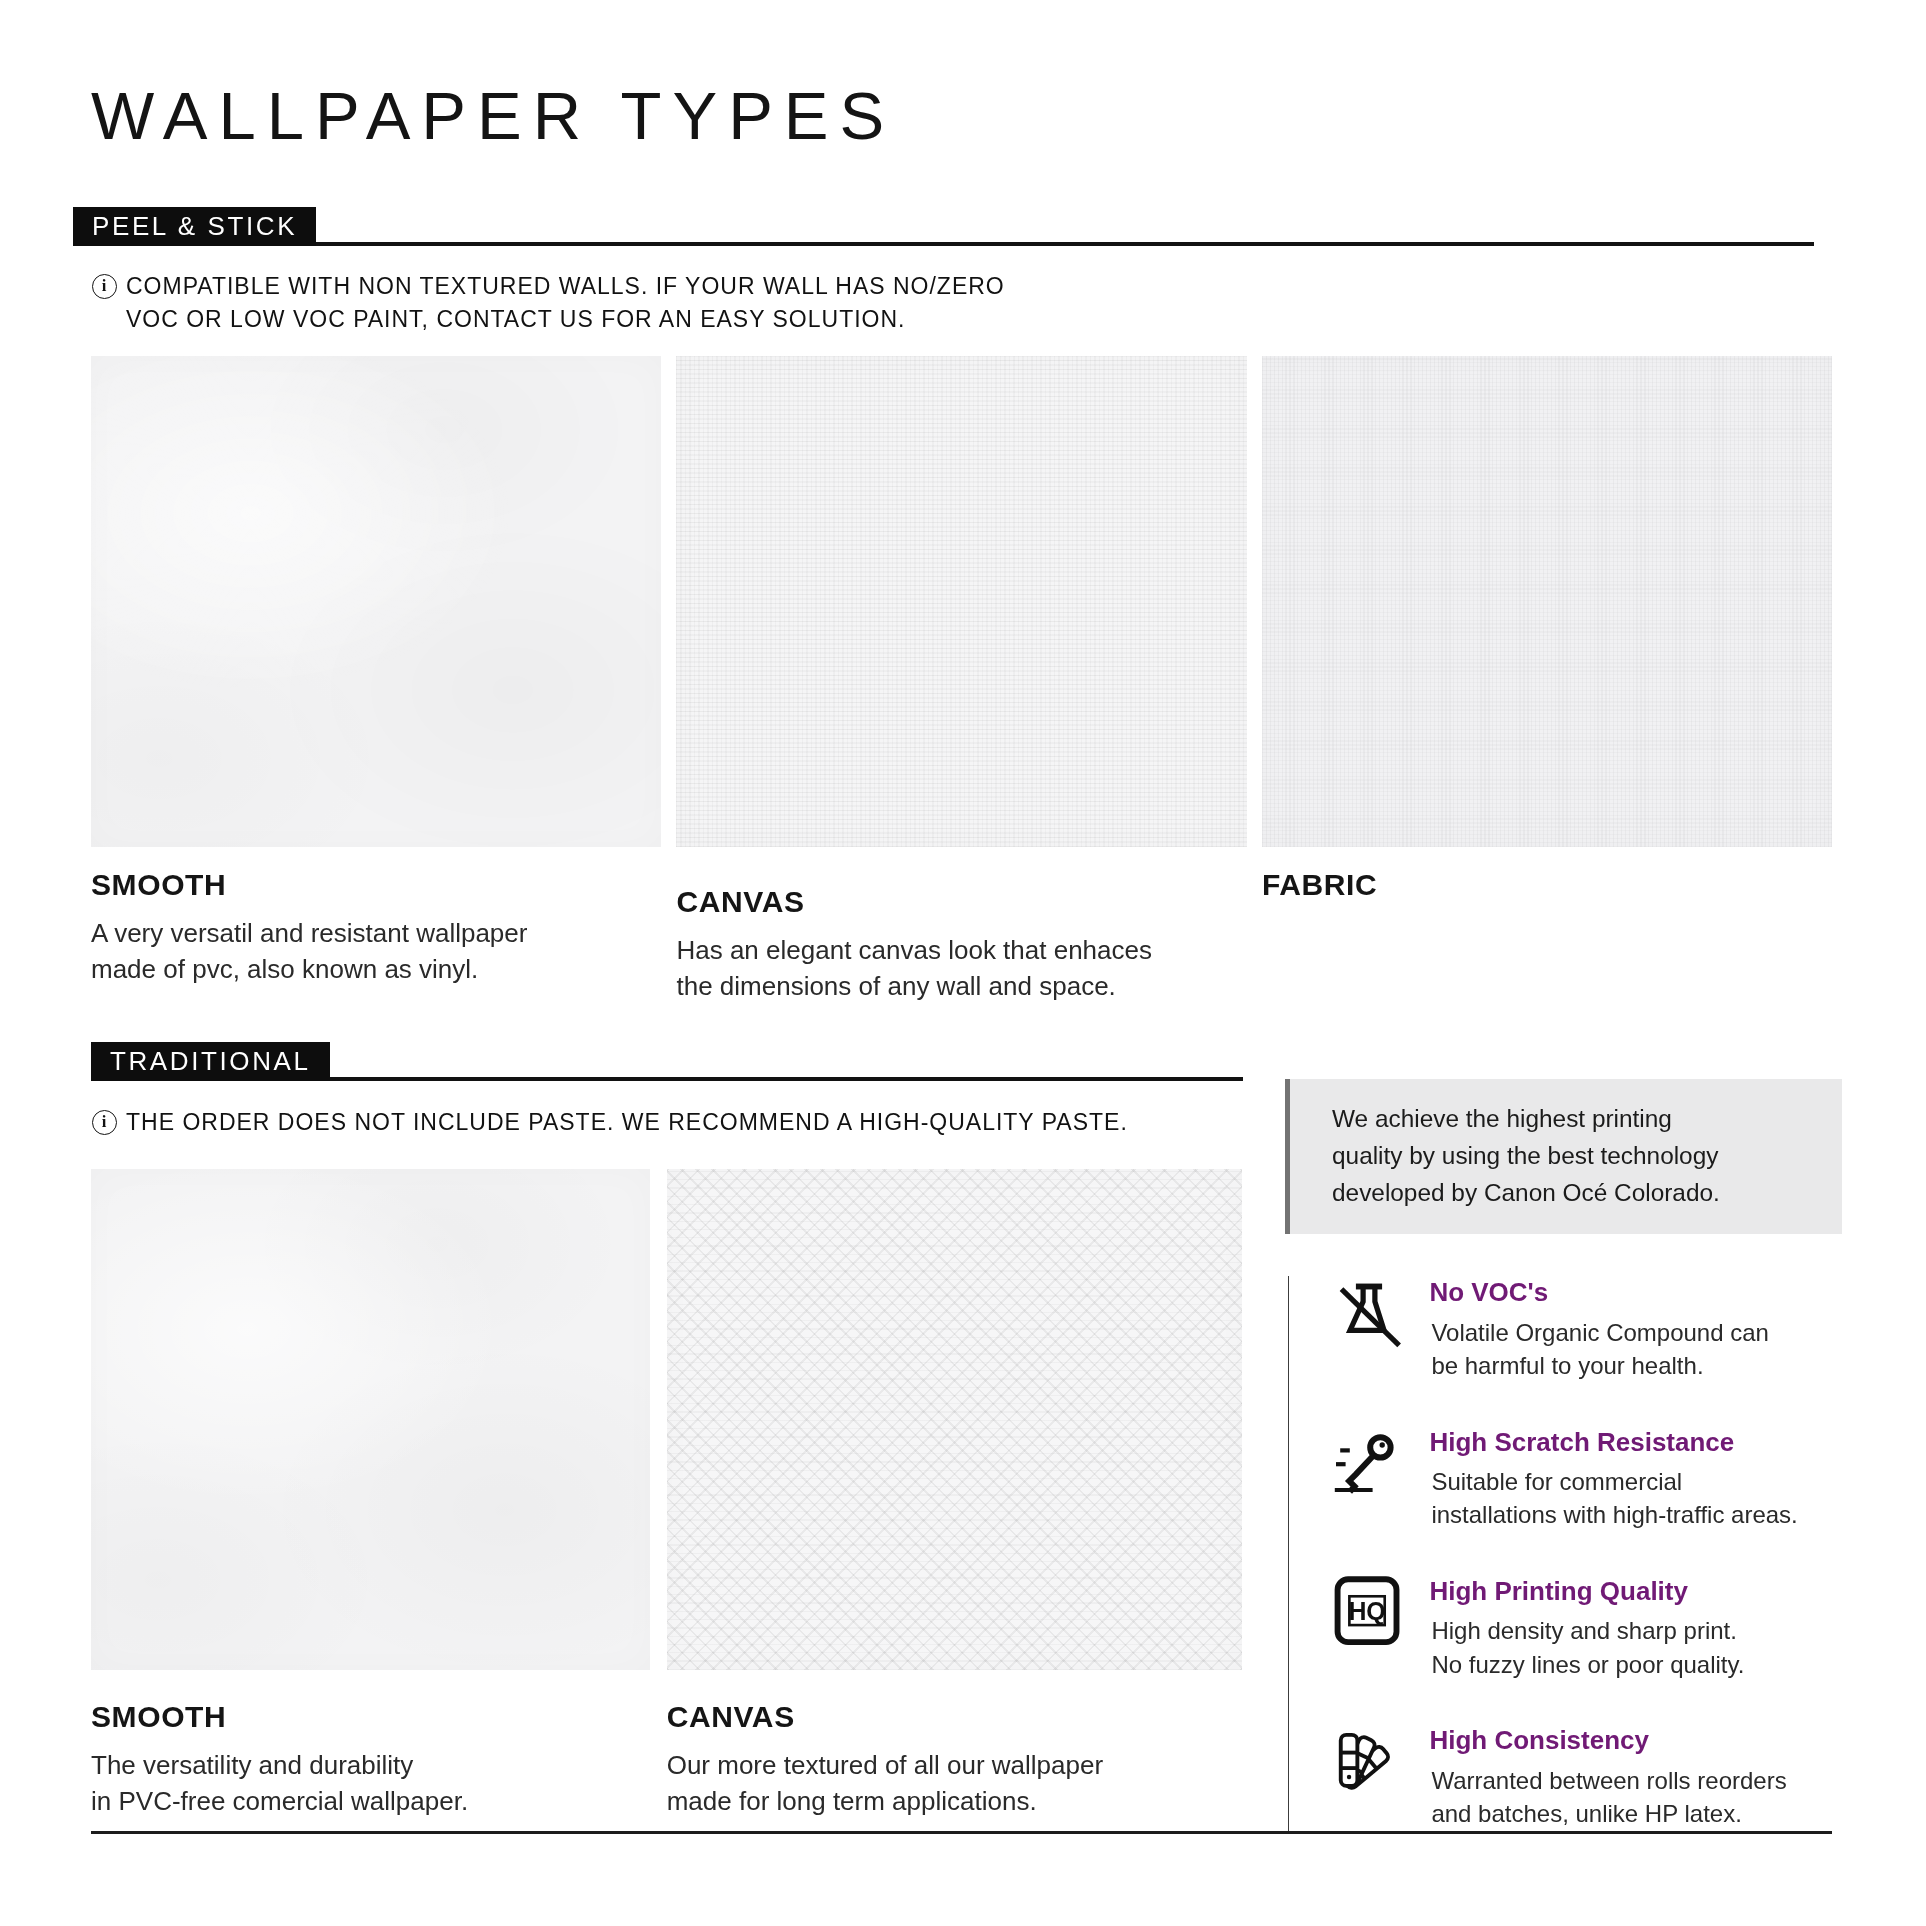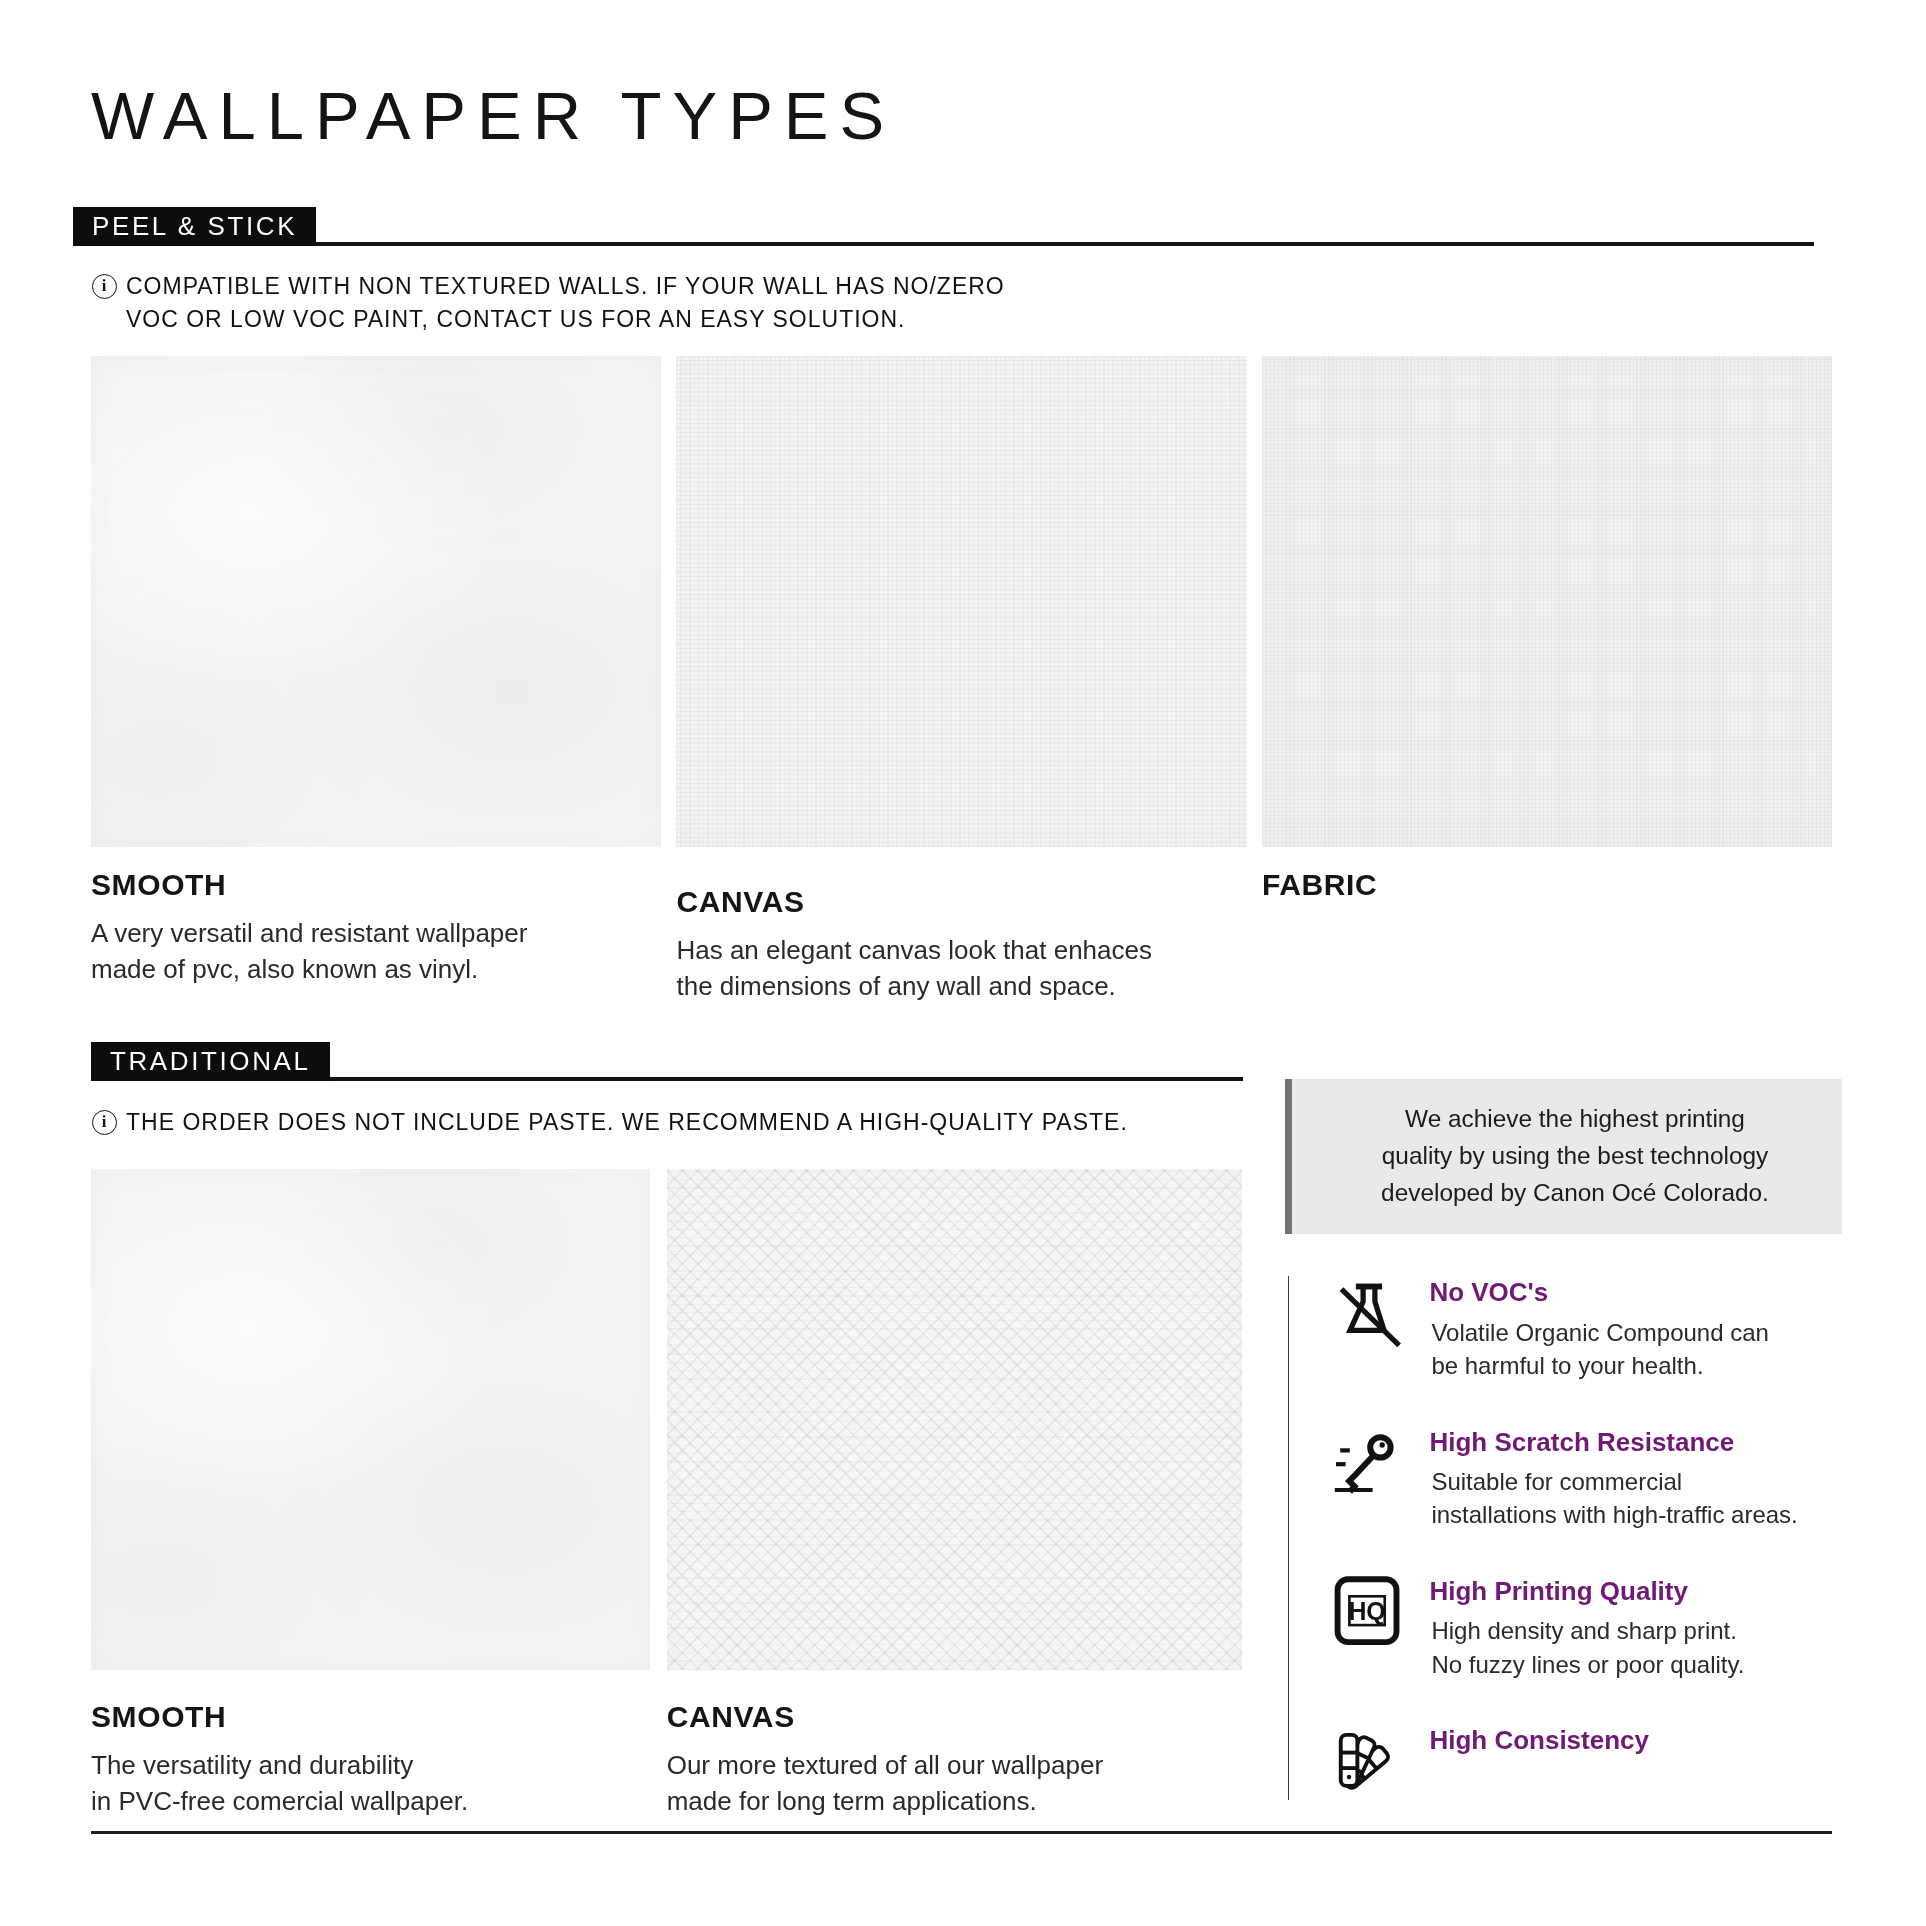--- a/index.html
+++ b/index.html
@@ -81,23 +81,22 @@
          grid-template-columns:1fr 1fr 1fr;gap:15.4px;}
   .caps2{top:1700px;left:91px;width:1150px;display:grid;
          grid-template-columns:559px 575px;gap:16.7px;}
   .cap h3{margin:0 0 13px 0;font-size:30px;font-weight:600;letter-spacing:0.6px;color:#151515;}
   .cap p{margin:0;font-size:26px;line-height:1.4;color:#2a2a2a;white-space:pre-line;}
   .cap-offset{margin-top:16.7px;}
 
   
   .graybox{
     top:1079px;left:1285px;width:557px;box-sizing:border-box;
-    background:#e9e9ea;border-left:7px solid #737373;
+    background:#e9e9ea;border-left:5px solid #737373;
     padding:20.5px 26px 23px 42px;
-    text-align:center;
   }
   .graybox p{margin:0;font-size:24.4px;line-height:1.52;color:#1b1b1b;white-space:pre-line;}
 
   .features{
     top:1276px;left:1288px;width:565px;box-sizing:border-box;
     border-left:1.9px solid #3c3c3c;padding-left:44px;
     display:flex;flex-direction:column;gap:41px;
   }
   .feature{display:flex;gap:24.4px;}
   .f-icon{flex:0 0 72px;width:72px;height:76px;}
@@ -251,19 +250,21 @@
         <g class="st" stroke-width="7">
           <rect x="14" y="6" width="30" height="92" rx="10" fill="#fff"></rect>
           <line x1="14" y1="38" x2="44" y2="38"></line>
           <line x1="14" y1="66" x2="44" y2="66"></line>
         </g>
         <circle cx="29" cy="82" r="4" fill="#111"></circle>
       </svg>
     </span>
     <div class="f-body">
       <h4>High Consistency</h4>
+      <p>Warranted between rolls reorders
+and batches, unlike HP latex.</p>
     </div>
   </div>
 
 </div>
 
 <div class="abs bottom-rule"></div>
 
 
 </body></html>

